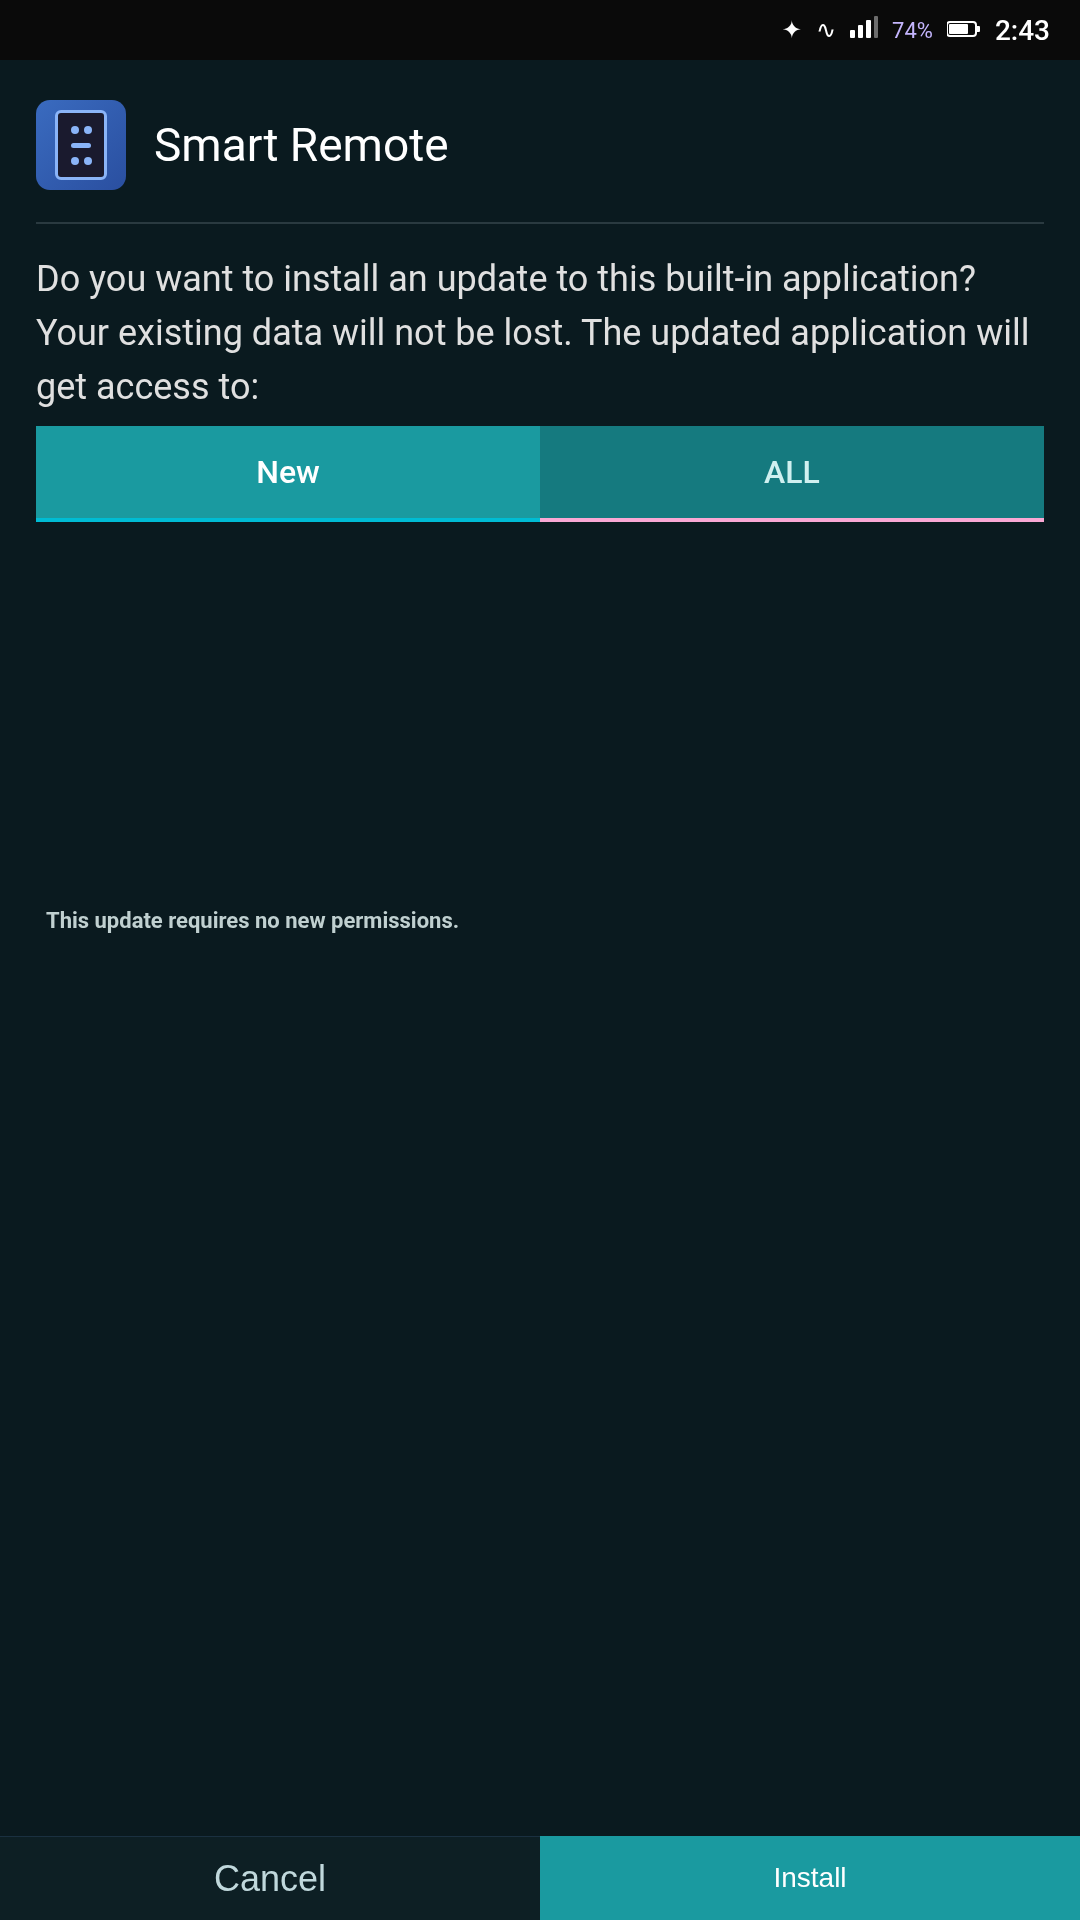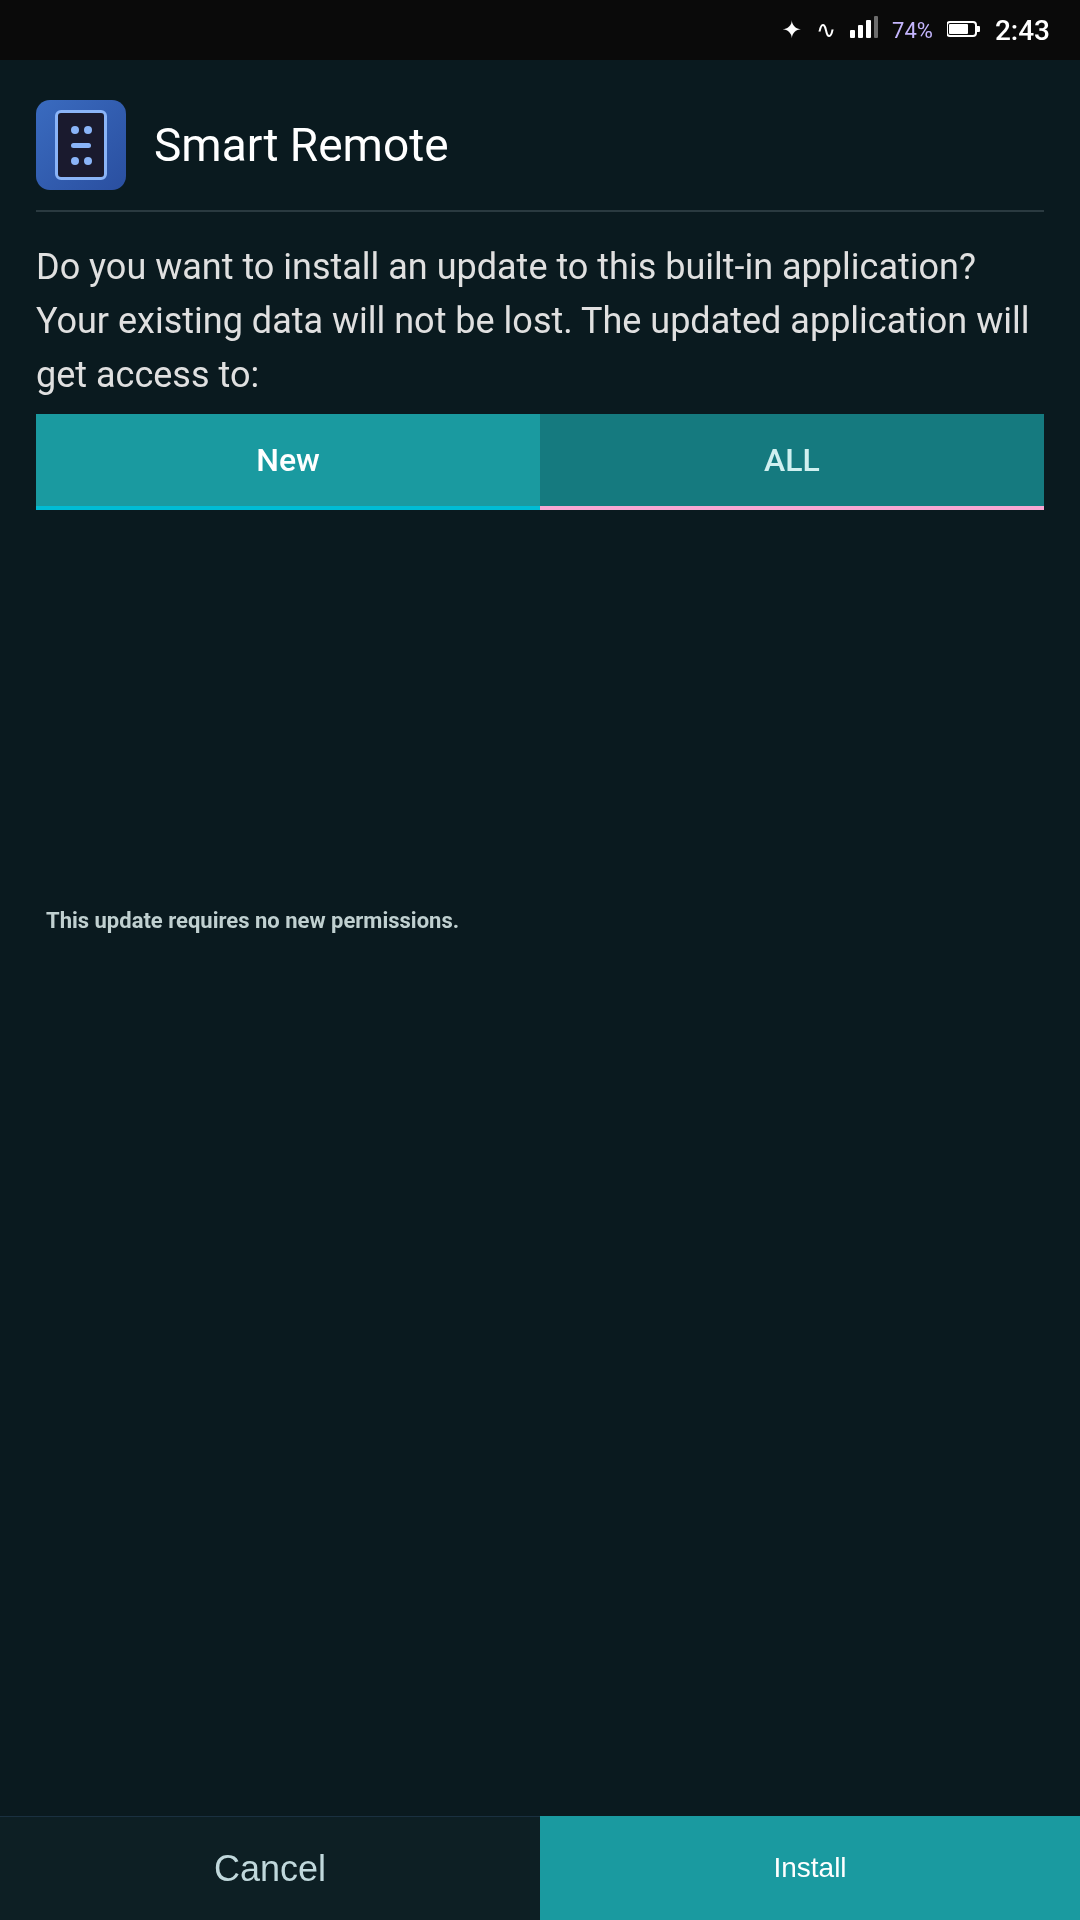--- a/index.html
+++ b/index.html
@@ -54,21 +54,21 @@
     .main-content {
       width: 100%;
       padding: 40px 36px 0 36px;
     }
 
     
     .app-header {
       display: flex;
       align-items: center;
       gap: 28px;
-      padding-bottom: 20px;
+      padding-bottom: 32px;
     }
 
     .app-icon {
       width: 90px;
       height: 90px;
       border-radius: 14px;
       background: linear-gradient(135deg, #3a6bbf 0%, #2a4fa0 100%);
       display: flex;
       align-items: center;
       justify-content: center;
@@ -177,21 +177,21 @@
       line-height: 1.5;
       font-weight: bold;
     }
 
     
     .bottom-bar {
       position: absolute;
       bottom: 0;
       left: 0;
       width: 100%;
-      height: 104px;
+      height: 84px;
       display: flex;
     }
 
     .btn-cancel {
       flex: 1;
       background-color: #0d1f24;
       border: none;
       color: #c0d8dc;
       font-size: 36px;
       cursor: pointer;

